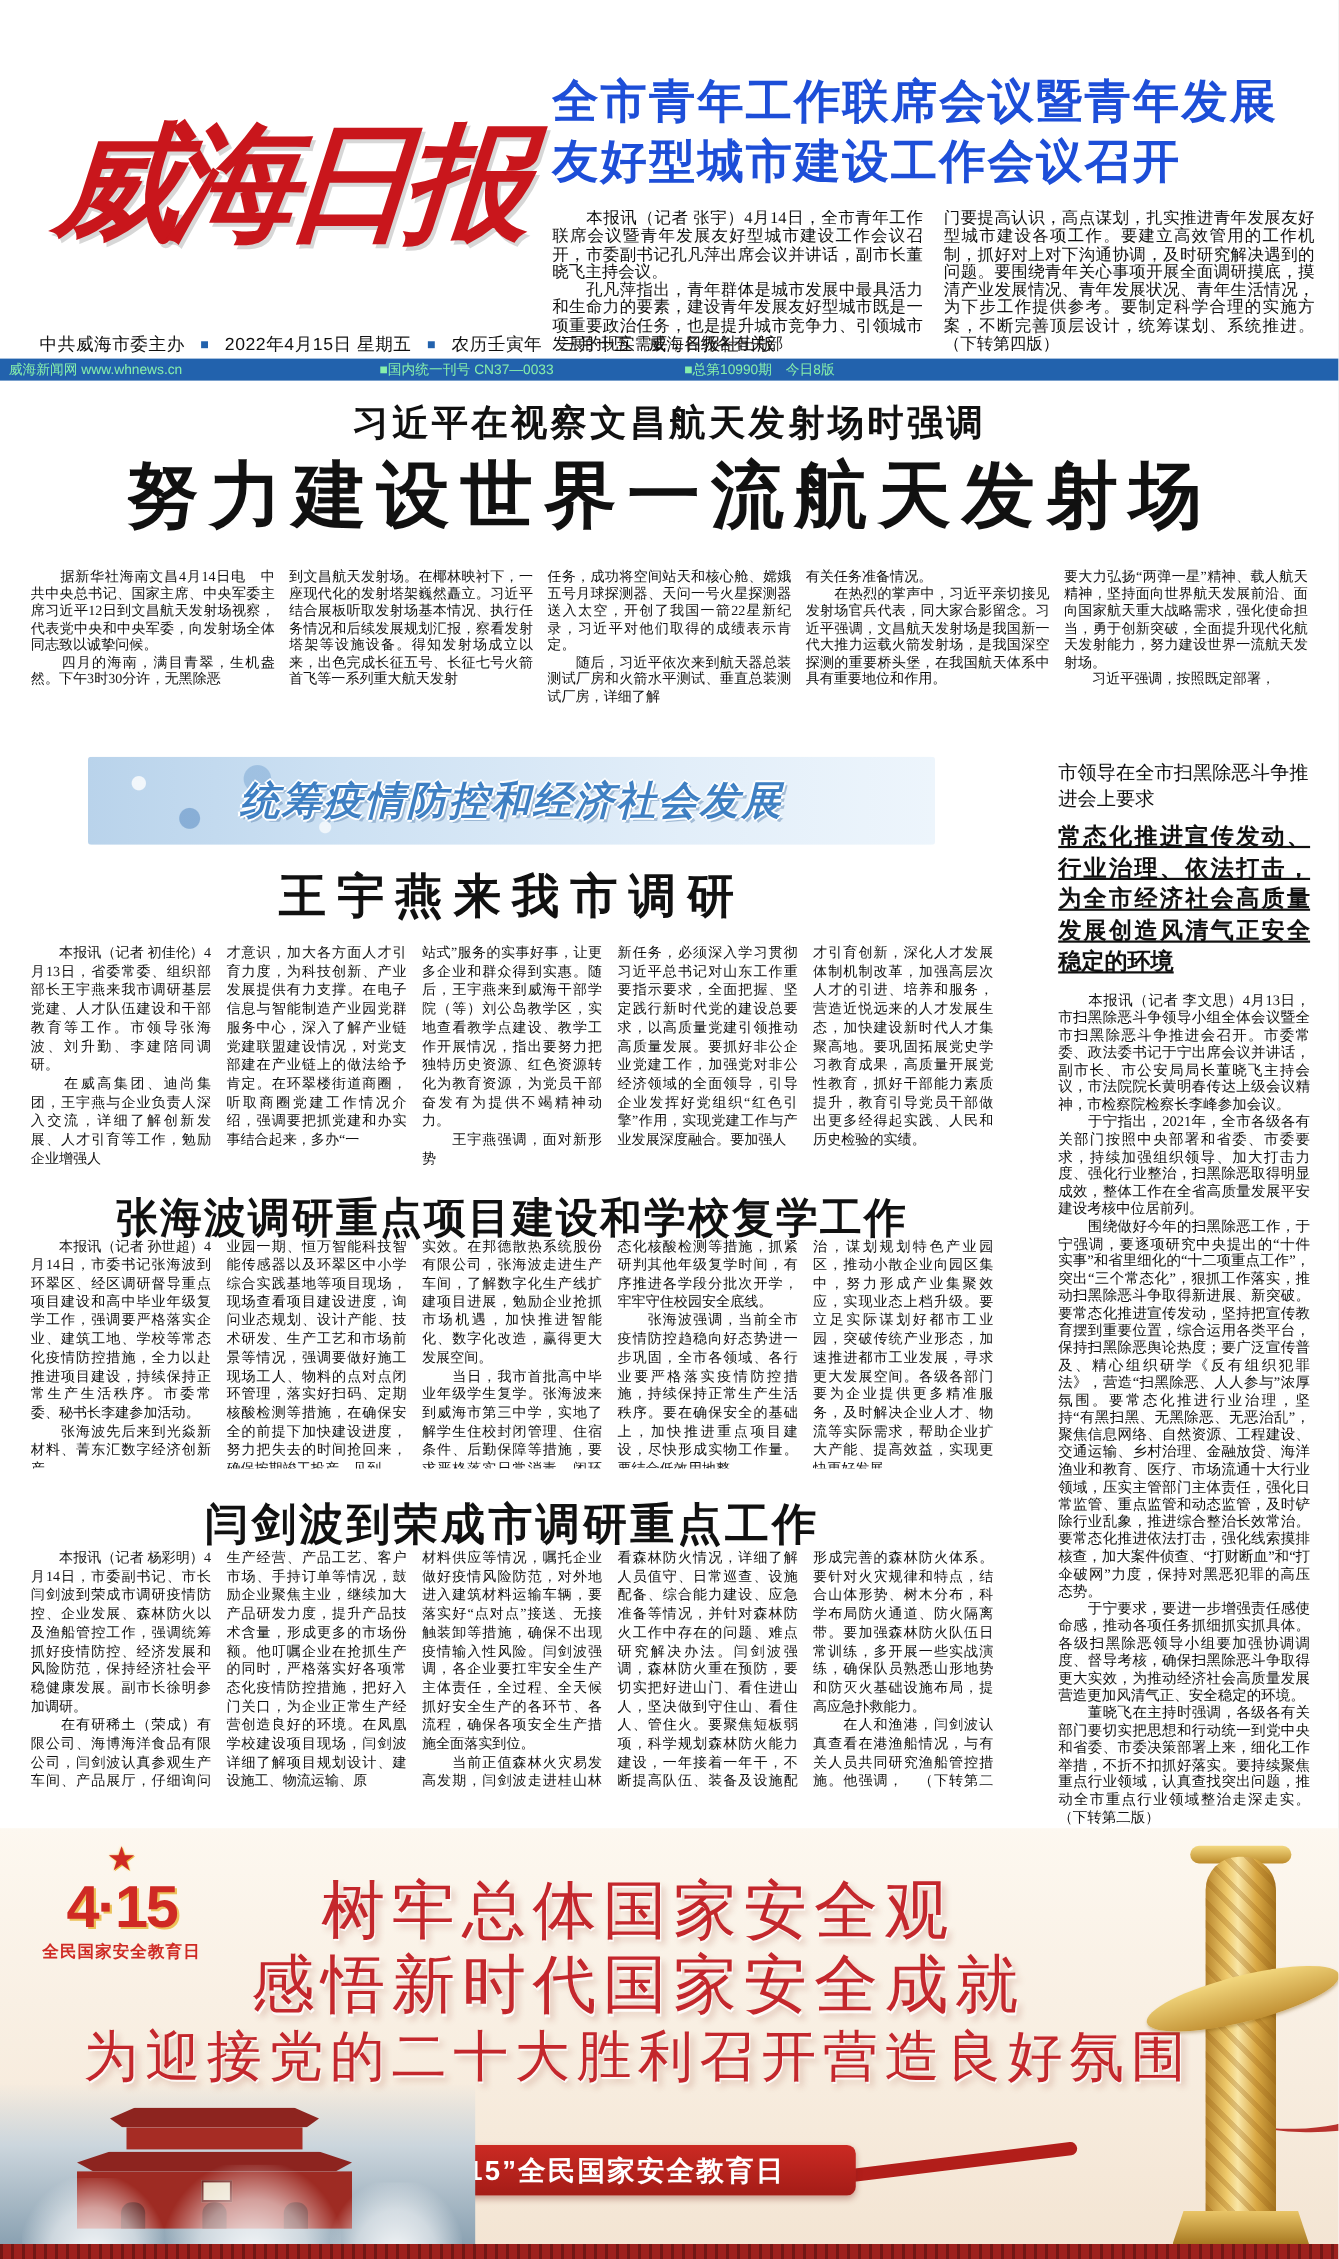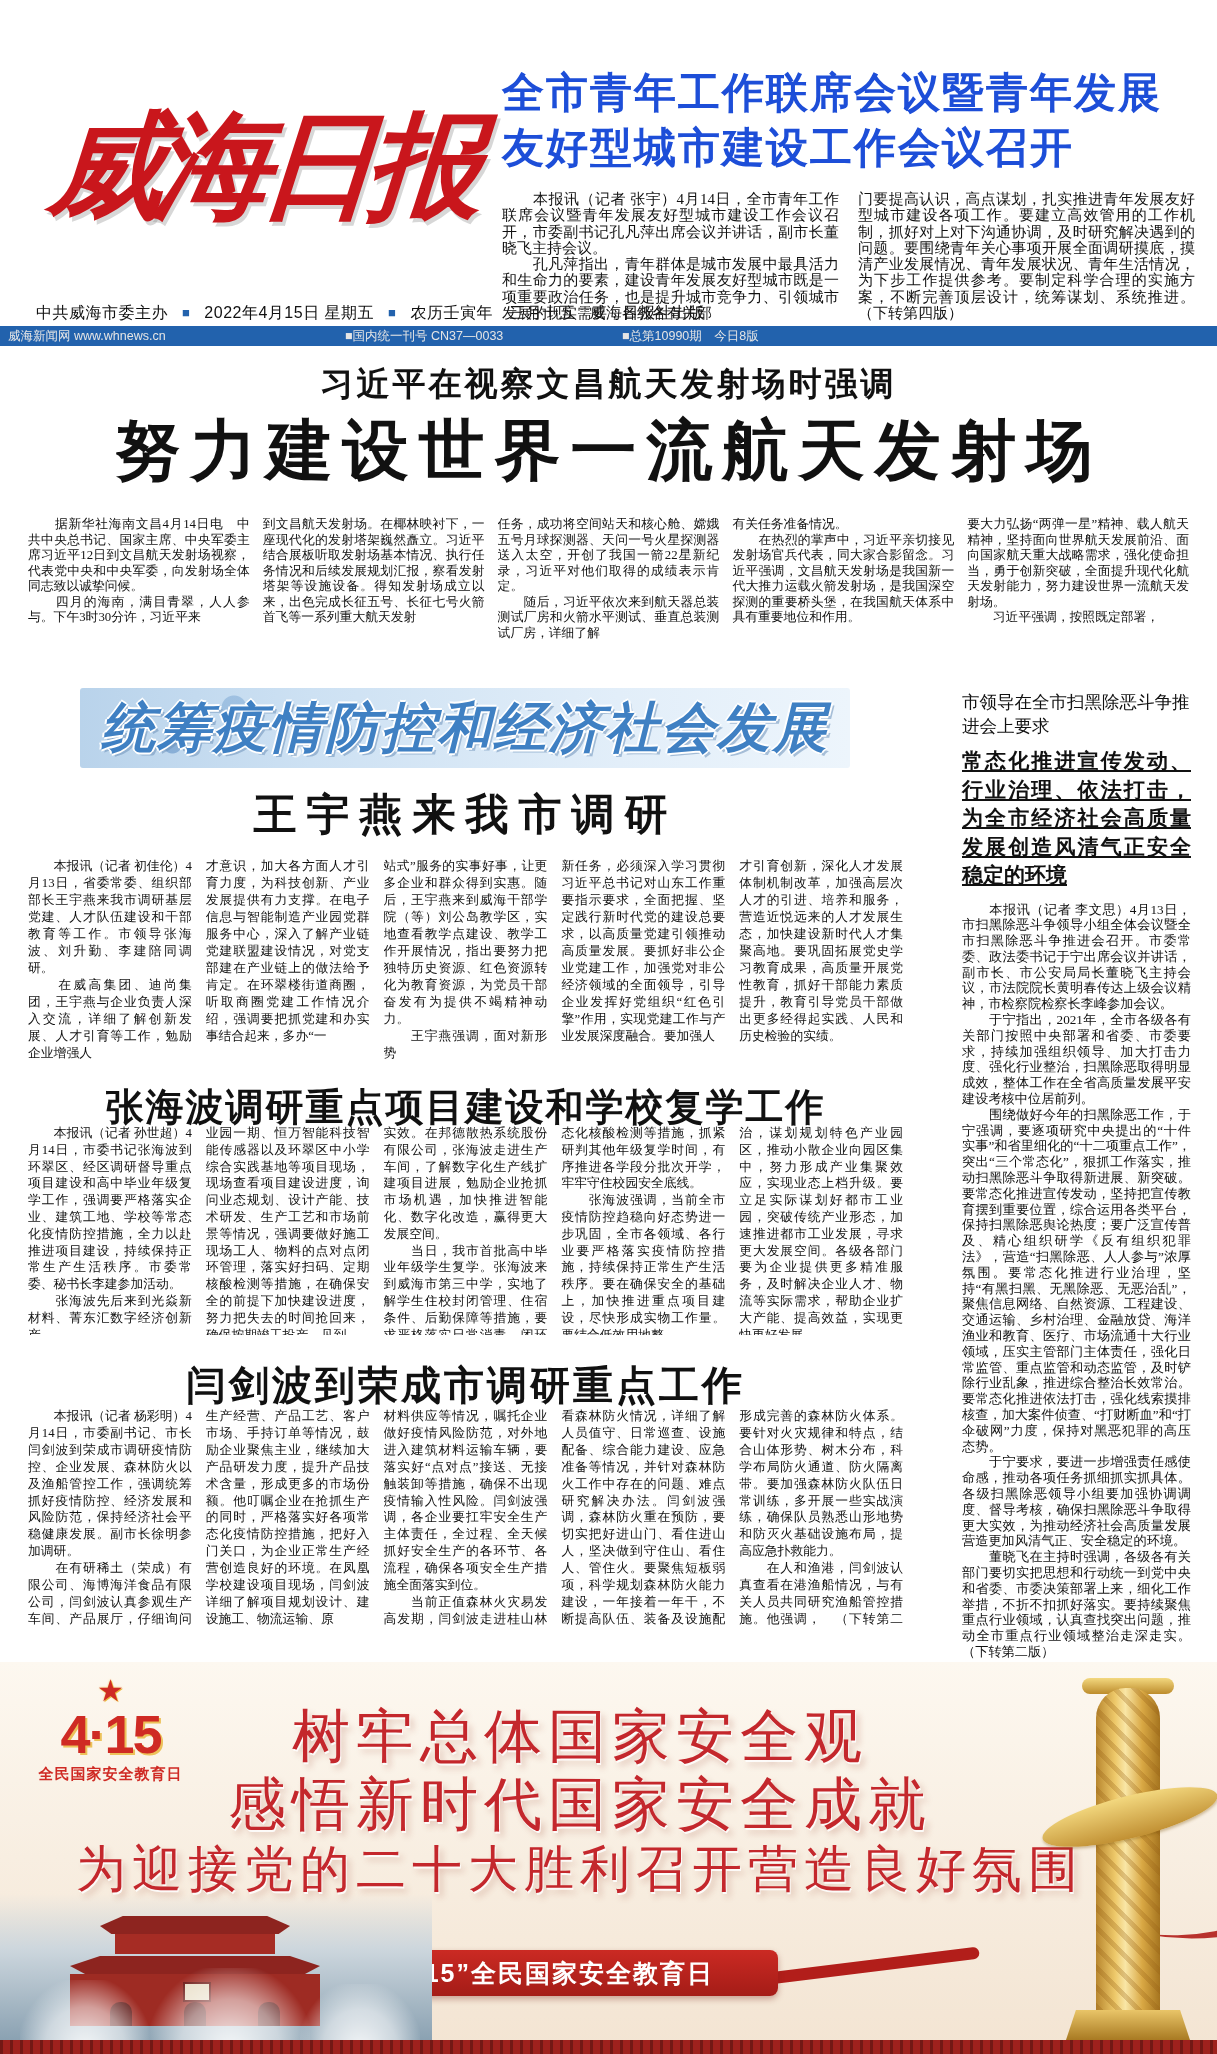--- a/index.html
+++ b/index.html
@@ -7,21 +7,21 @@
         font-family:"Liberation Serif","DejaVu Serif",serif;color:#111;overflow:hidden;}
   .abs{position:absolute;}
   .jt{text-align:justify;white-space:pre-wrap;overflow:hidden;}
   
   #masthead{left:22px;top:42px;width:478px;height:250px;display:flex;align-items:center;justify-content:center;
     font-size:116px;font-weight:bold;font-style:italic;color:#c9161c;letter-spacing:-10px;
     text-shadow:3px 4px 0 rgba(140,140,140,.35);transform:skewX(-4deg);}
   #publine{left:36px;top:303px;width:660px;font-size:16px;letter-spacing:.5px;display:flex;gap:14px;white-space:nowrap;
     font-family:"Liberation Sans","DejaVu Sans",sans-serif;}
   .sq{color:#2262ad;font-size:13px;line-height:20px;}
-  #bluebar{left:0;top:326px;width:1217px;height:20px;background:#2262ad;color:#e5e5e5;
+  #bluebar{left:0;top:326px;width:1217px;height:20px;background:#2262ad;color:#86efac;
     font-family:"Liberation Sans","DejaVu Sans",sans-serif;font-size:12.5px;line-height:20px;}
   #bluebar span{position:absolute;top:0;}
   
   #tr-art{left:502px;top:66px;width:693px;}
   .tr-h{font-size:42px;font-weight:900;letter-spacing:2px;line-height:55px;color:#1d4ed8;}
   #tr-cols{display:flex;gap:19px;margin-top:15px;}
   .tr-col{width:337px;height:131px;font-size:15px;line-height:16.3px;}
   
   #lead-kicker{left:0;top:362px;width:1217px;text-align:center;font-size:33px;font-weight:900;letter-spacing:3px;
     font-family:"Liberation Sans","DejaVu Sans",sans-serif;}
@@ -30,21 +30,21 @@
   .ld-col{flex:1;font-size:12.8px;line-height:15.5px;}
   
   #strip{left:80px;top:688px;width:770px;height:80px;border-radius:3px;
     background:
       radial-gradient(circle at 6% 30%,rgba(255,255,255,.8) 0 6px,rgba(255,255,255,0) 7px),
       radial-gradient(circle at 12% 70%,rgba(90,140,195,.55) 0 9px,rgba(90,140,195,0) 10px),
       radial-gradient(circle at 20% 25%,rgba(120,165,210,.5) 0 12px,rgba(120,165,210,0) 13px),
       radial-gradient(circle at 28% 80%,rgba(255,255,255,.7) 0 5px,rgba(255,255,255,0) 6px),
       linear-gradient(90deg,#b9d3eb 0%,#cde1f3 30%,#e2eef9 70%,#edf5fc 100%);
     display:flex;align-items:center;justify-content:center;}
-  #strip-text{font-size:54px;font-weight:900;font-style:italic;letter-spacing:2px;color:#3f80c3;
+  #strip-text{font-size:36px;font-weight:900;font-style:italic;letter-spacing:2px;color:#3f80c3;
     font-family:"Liberation Sans","DejaVu Sans",sans-serif;
     text-shadow:-2px 0 0 #fff,2px 0 0 #fff,0 -2px 0 #fff,0 2px 0 #fff,3px 3px 0 rgba(110,145,185,.55);}
   
   #wang-h{left:28px;top:786px;width:875px;text-align:center;font-size:43px;font-weight:900;letter-spacing:10px;}
   #wang-cols{left:28px;top:858px;width:875px;height:221px;display:flex;gap:14px;}
   .w-col{flex:1;font-size:12.8px;line-height:17px;}
   
   #rail{left:962px;top:690px;width:229px;}
   #rail-kicker{font-size:17.5px;line-height:24px;color:#111;
     font-family:"Liberation Sans","DejaVu Sans",sans-serif;}
@@ -144,21 +144,21 @@
       <div class="tr-col jt">　　本报讯（记者 张宇）4月14日，全市青年工作联席会议暨青年发展友好型城市建设工作会议召开，市委副书记孔凡萍出席会议并讲话，副市长董晓飞主持会议。
 　　孔凡萍指出，青年群体是城市发展中最具活力和生命力的要素，建设青年发展友好型城市既是一项重要政治任务，也是提升城市竞争力、引领城市发展的现实需要，各级各有关部</div>
       <div class="tr-col jt">门要提高认识，高点谋划，扎实推进青年发展友好型城市建设各项工作。要建立高效管用的工作机制，抓好对上对下沟通协调，及时研究解决遇到的问题。要围绕青年关心事项开展全面调研摸底，摸清产业发展情况、青年发展状况、青年生活情况，为下步工作提供参考。要制定科学合理的实施方案，不断完善顶层设计，统筹谋划、系统推进。（下转第四版）</div>
     </div>
   </div>
 
   <div id="lead-kicker" class="abs">习近平在视察文昌航天发射场时强调</div>
   <div id="lead-headline" class="abs">努力建设世界一流航天发射场</div>
   <div id="lead-cols" class="abs">
     <div class="ld-col jt">　　据新华社海南文昌4月14日电　中共中央总书记、国家主席、中央军委主席习近平12日到文昌航天发射场视察，代表党中央和中央军委，向发射场全体同志致以诚挚问候。
-　　四月的海南，满目青翠，人人参与。下午3时30分许，习近平来</div>
+　　四月的海南，满目青翠，生机盎然。下午3时30分许，无黑除恶</div>
     <div class="ld-col jt">到文昌航天发射场。在椰林映衬下，一座现代化的发射塔架巍然矗立。习近平结合展板听取发射场基本情况、执行任务情况和后续发展规划汇报，察看发射塔架等设施设备。得知发射场成立以来，出色完成长征五号、长征七号火箭首飞等一系列重大航天发射</div>
     <div class="ld-col jt">任务，成功将空间站天和核心舱、嫦娥五号月球探测器、天问一号火星探测器送入太空，开创了我国一箭22星新纪录，习近平对他们取得的成绩表示肯定。
 　　随后，习近平依次来到航天器总装测试厂房和火箭水平测试、垂直总装测试厂房，详细了解</div>
     <div class="ld-col jt">有关任务准备情况。
 　　在热烈的掌声中，习近平亲切接见发射场官兵代表，同大家合影留念。习近平强调，文昌航天发射场是我国新一代大推力运载火箭发射场，是我国深空探测的重要桥头堡，在我国航天体系中具有重要地位和作用。</div>
     <div class="ld-col jt">要大力弘扬“两弹一星”精神、载人航天精神，坚持面向世界航天发展前沿、面向国家航天重大战略需求，强化使命担当，勇于创新突破，全面提升现代化航天发射能力，努力建设世界一流航天发射场。
 　　习近平强调，按照既定部署，</div>
   </div>
 
   <div id="strip" class="abs">

